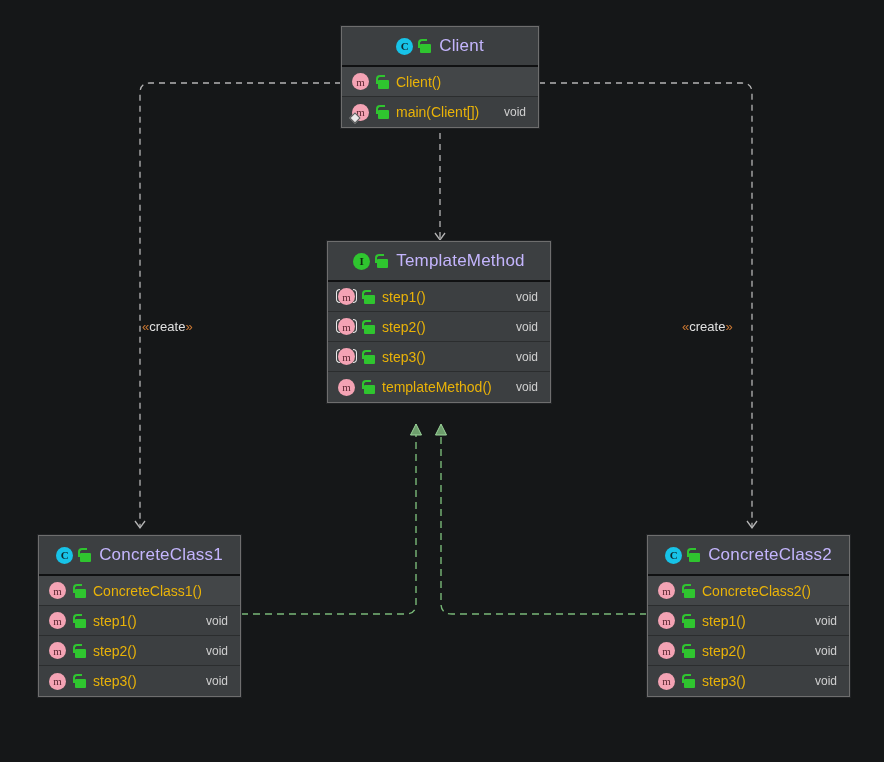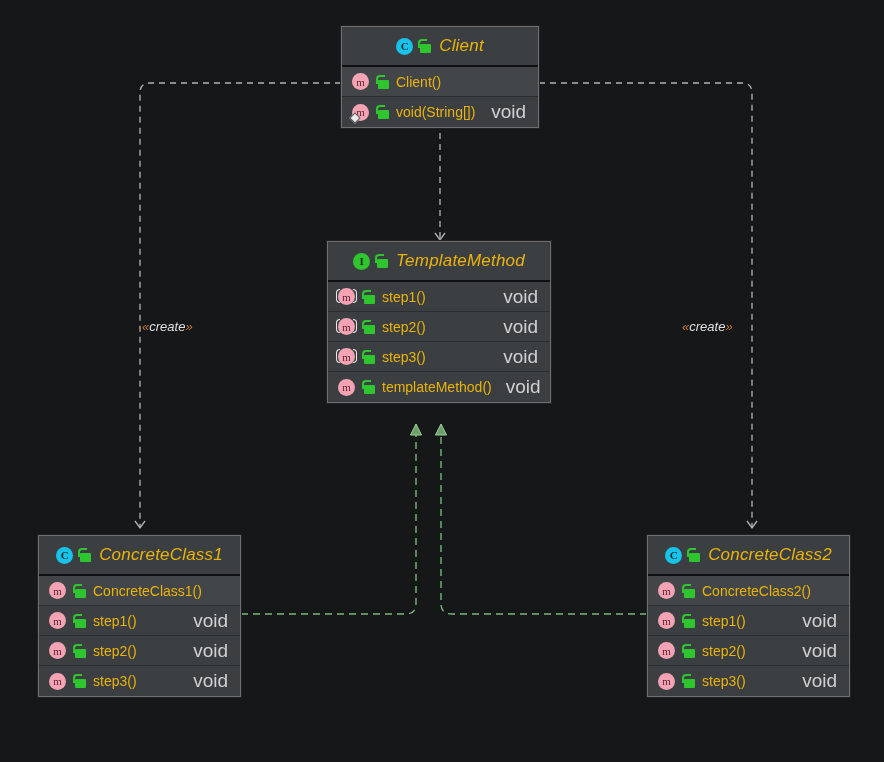--- a/index.html
+++ b/index.html
@@ -35,26 +35,25 @@
     display: flex;
     align-items: center;
     justify-content: center;
     height: 40px;
     background: #3c3f41;
     border-bottom: 2px solid #101112;
     padding: 0 10px;
     box-sizing: border-box;
   }
   .node-title {
-    color: #eab308;
+    color: #c4b5fd;
     font-size: 17px;
     letter-spacing: .2px;
     margin-left: 8px;
     white-space: nowrap;
-    font-style: italic;
   }
   .members {
     background: #3c3f41;
   }
   .member-row {
     display: flex;
     align-items: center;
     height: 30px;
     padding: 0 12px 0 8px;
     box-sizing: border-box;
@@ -65,21 +64,21 @@
   .member-row.alt { background: #434648; }
   .member-name {
     color: #eab308;
     font-size: 14px;
     margin-left: 7px;
     white-space: nowrap;
     flex: 1 1 auto;
   }
   .member-type {
     color: #d0d0d0;
-    font-size: 19px;
+    font-size: 12px;
     margin-left: 14px;
     white-space: nowrap;
   }
 
   
   .icon {
     position: relative;
     flex: 0 0 auto;
     display: inline-block;
   }
@@ -146,21 +145,20 @@
     border-bottom: none;
     border-right: none;
     border-radius: 4px 0 0 0;
   }
 
   .edge-label {
     position: absolute;
     font-size: 13px;
     color: #e0e0e0;
     white-space: nowrap;
-    font-style: italic;
   }
   .edge-label .guill { color: #cc7832; }
 </style>
 </head>
 <body>
 
 <div id="canvas">
 
   <svg class="edges" viewBox="0 0 884 762">
     <defs>
@@ -225,21 +223,21 @@
       </div>
       <div class="member-row">
         <span class="icon ico-method-wrap">
           <span class="ico-method">m</span>
           <span class="static-badge"></span>
         </span>
         <span class="icon ico-lock">
           <span class="shackle"></span>
             <span class="body"></span>
         </span>
-        <span class="member-name">void(String[])</span>
+        <span class="member-name">main(Client[])</span>
         <span class="member-type">void</span>
       </div>
     </div>
   </div>
 
   <div class="uml-node" id="node-template" style="left:327px; top:241px; width:224px;">
     <div class="node-header">
       <span class="icon">
         <span class="ico-interface">I</span>
       </span>

